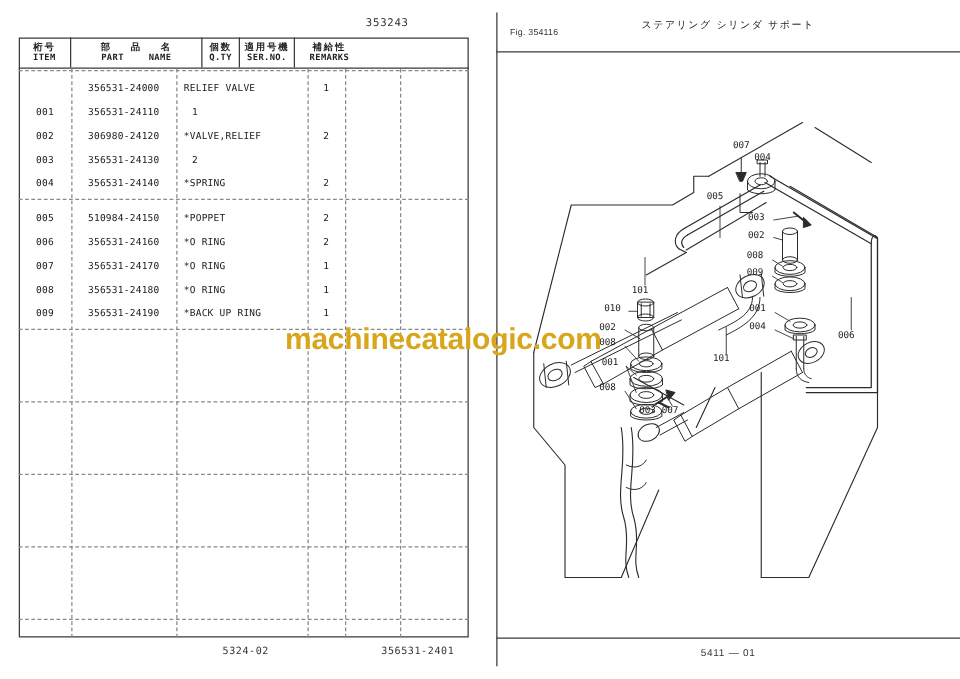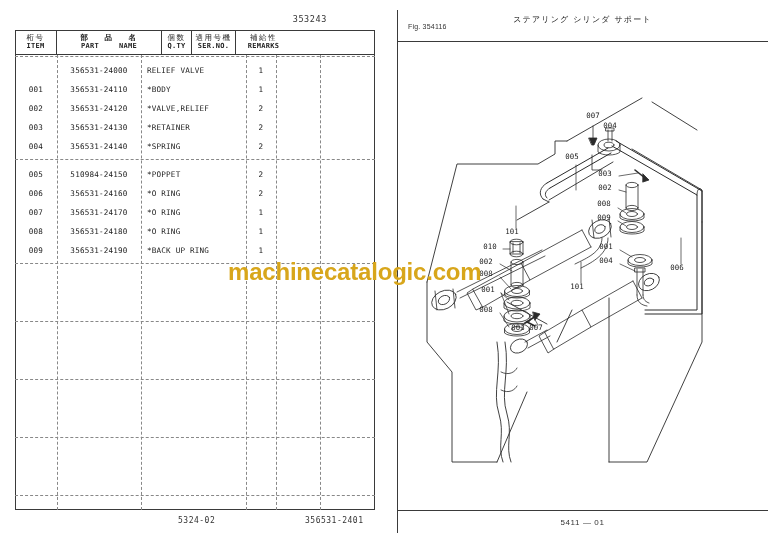--- a/index.html
+++ b/index.html
@@ -45,21 +45,21 @@
     box-sizing:border-box;
     display:flex;flex-direction:column;
     align-items:center;justify-content:center;
     text-align:center;
     border-right:1px solid #3a3a3a;
     height:100%;
   }
   .th:last-child{border-right:none;}
   .th .jp{
     font-family:"DejaVu Sans", sans-serif;
-    font-size:7.5px;font-weight:400;letter-spacing:1.5px;
+    font-size:7.5px;font-weight:700;letter-spacing:1.5px;
     line-height:1.05;color:#222;
   }
   .th .en{
     font-family:"DejaVu Sans Mono", monospace;
     font-size:7px;font-weight:700;letter-spacing:.3px;
     line-height:1.15;color:#222;
   }
   .th.name-col .en{width:100%;display:flex;justify-content:space-around;padding:0 14px;box-sizing:border-box;}
   .th.name-col .jp{width:100%;display:flex;justify-content:space-around;padding:0 16px;box-sizing:border-box;}
 
@@ -212,37 +212,35 @@
             <div class="cell item" style="width: 42px;"></div>
             <div class="cell part" style="width: 84px;">356531-24000</div>
             <div class="cell name" style="width: 105px;">RELIEF VALVE</div>
             <div class="cell qty" style="width: 30px;">1</div>
             <div class="cell ser" style="width: 44px;"></div>
             <div class="cell rem" style="width: 55px;"></div>
           </div>
           <div class="row" style="top: 25px;">
             <div class="cell item" style="width: 42px;">001</div>
             <div class="cell part" style="width: 84px;">356531-24110</div>
-            <div class="cell name" style="width: 105px;">*BODY</div>
             <div class="cell qty" style="width: 30px;">1</div>
             <div class="cell ser" style="width: 44px;"></div>
             <div class="cell rem" style="width: 55px;"></div>
           </div>
           <div class="row" style="top: 44px;">
             <div class="cell item" style="width: 42px;">002</div>
-            <div class="cell part" style="width: 84px;">356531-24120</div>
+            <div class="cell part" style="width: 84px;">306980-24120</div>
             <div class="cell name" style="width: 105px;">*VALVE,RELIEF</div>
             <div class="cell qty" style="width: 30px;">2</div>
             <div class="cell ser" style="width: 44px;"></div>
             <div class="cell rem" style="width: 55px;"></div>
           </div>
           <div class="row" style="top: 63px;">
             <div class="cell item" style="width: 42px;">003</div>
             <div class="cell part" style="width: 84px;">356531-24130</div>
-            <div class="cell name" style="width: 105px;">*RETAINER</div>
             <div class="cell qty" style="width: 30px;">2</div>
             <div class="cell ser" style="width: 44px;"></div>
             <div class="cell rem" style="width: 55px;"></div>
           </div>
           <div class="row" style="top: 82px;">
             <div class="cell item" style="width: 42px;">004</div>
             <div class="cell part" style="width: 84px;">356531-24140</div>
             <div class="cell name" style="width: 105px;">*SPRING</div>
             <div class="cell qty" style="width: 30px;">2</div>
             <div class="cell ser" style="width: 44px;"></div>

